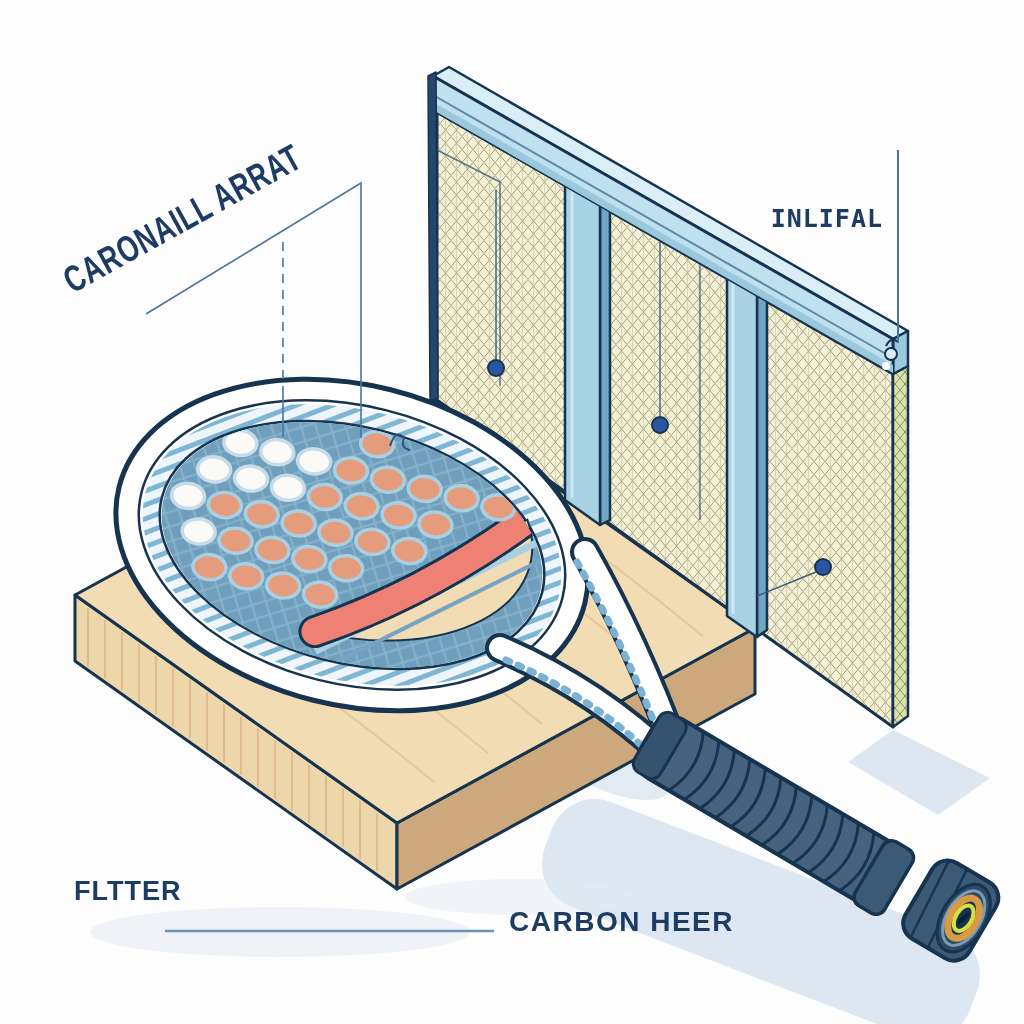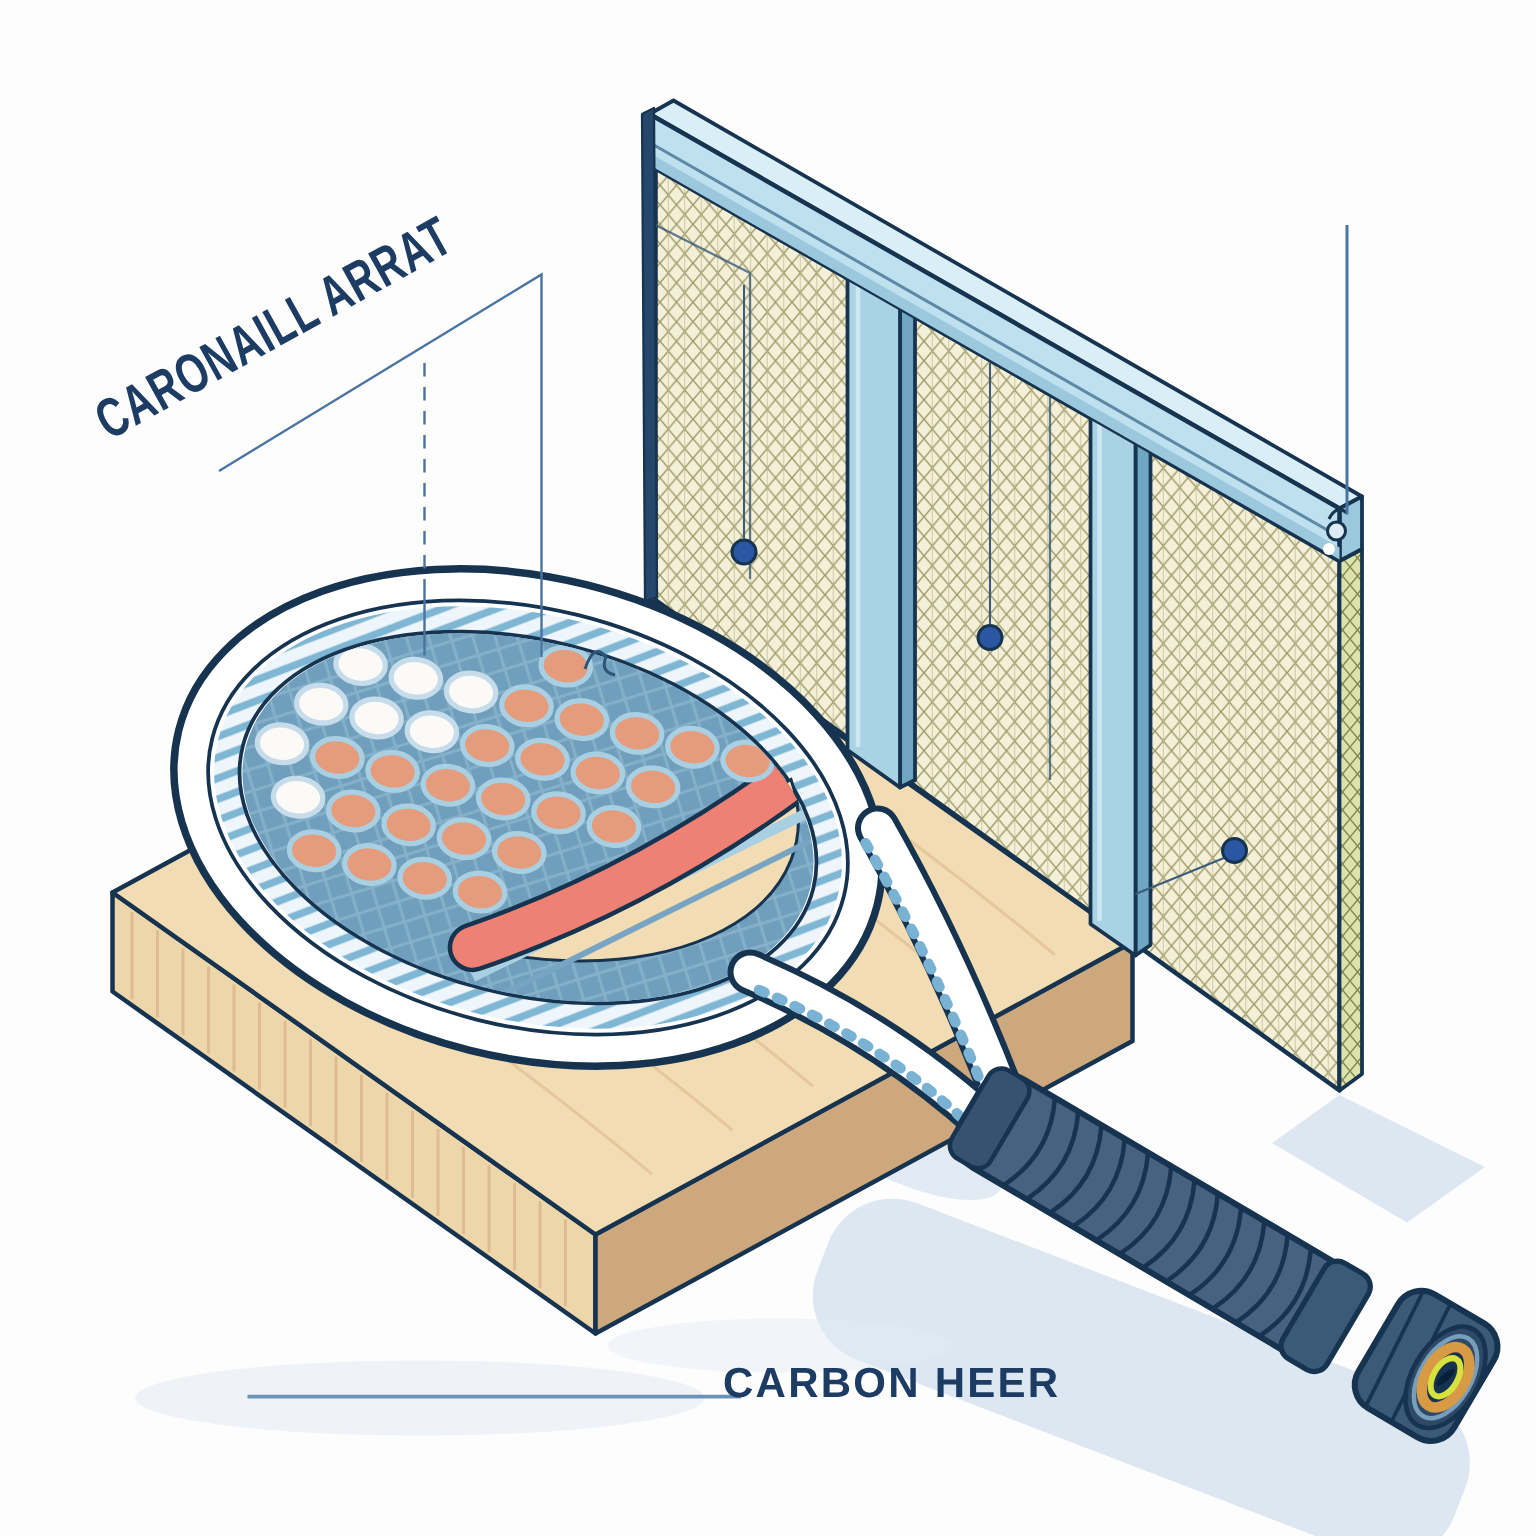--- a/index.html
+++ b/index.html
@@ -239,19 +239,21 @@
     <path d="M283 388 L283 437" stroke="var(--annotation_line,#4a74a0)" stroke-width="1.6"></path>
     <path d="M390 446 q6 -18 14 -8 q-4 10 6 12" stroke="#2e5577" stroke-width="2"></path>
     <path d="M898 150 L898 343" stroke="var(--annotation_line,#4a74a0)" stroke-width="2"></path>
     <path d="M165 931 L494 931" stroke="#6b93b8" stroke-width="2.5"></path>
   </g>
 </svg>
 
 <div class="lbl lbl-rotated" style="left:76px;top:262px;">CARONAILL ARRAT</div>
 
 <div class="lbl lbl-wall" style="left:633px;top:146px;">
+  <div>INLIFAL</div>
 </div>
 
 <div class="lbl lbl-platform" style="left:74px;top:814px;">
+  <div>FLTTER</div>
 </div>
 
-<div class="lbl lbl-handle" style="left:482px;top:906px;text-align:right;">CARBON HEER</div>
+<div class="lbl lbl-handle" style="left:509px;top:906px;text-align:right;">CARBON HEER</div>
 </div>
 
 </body></html>

